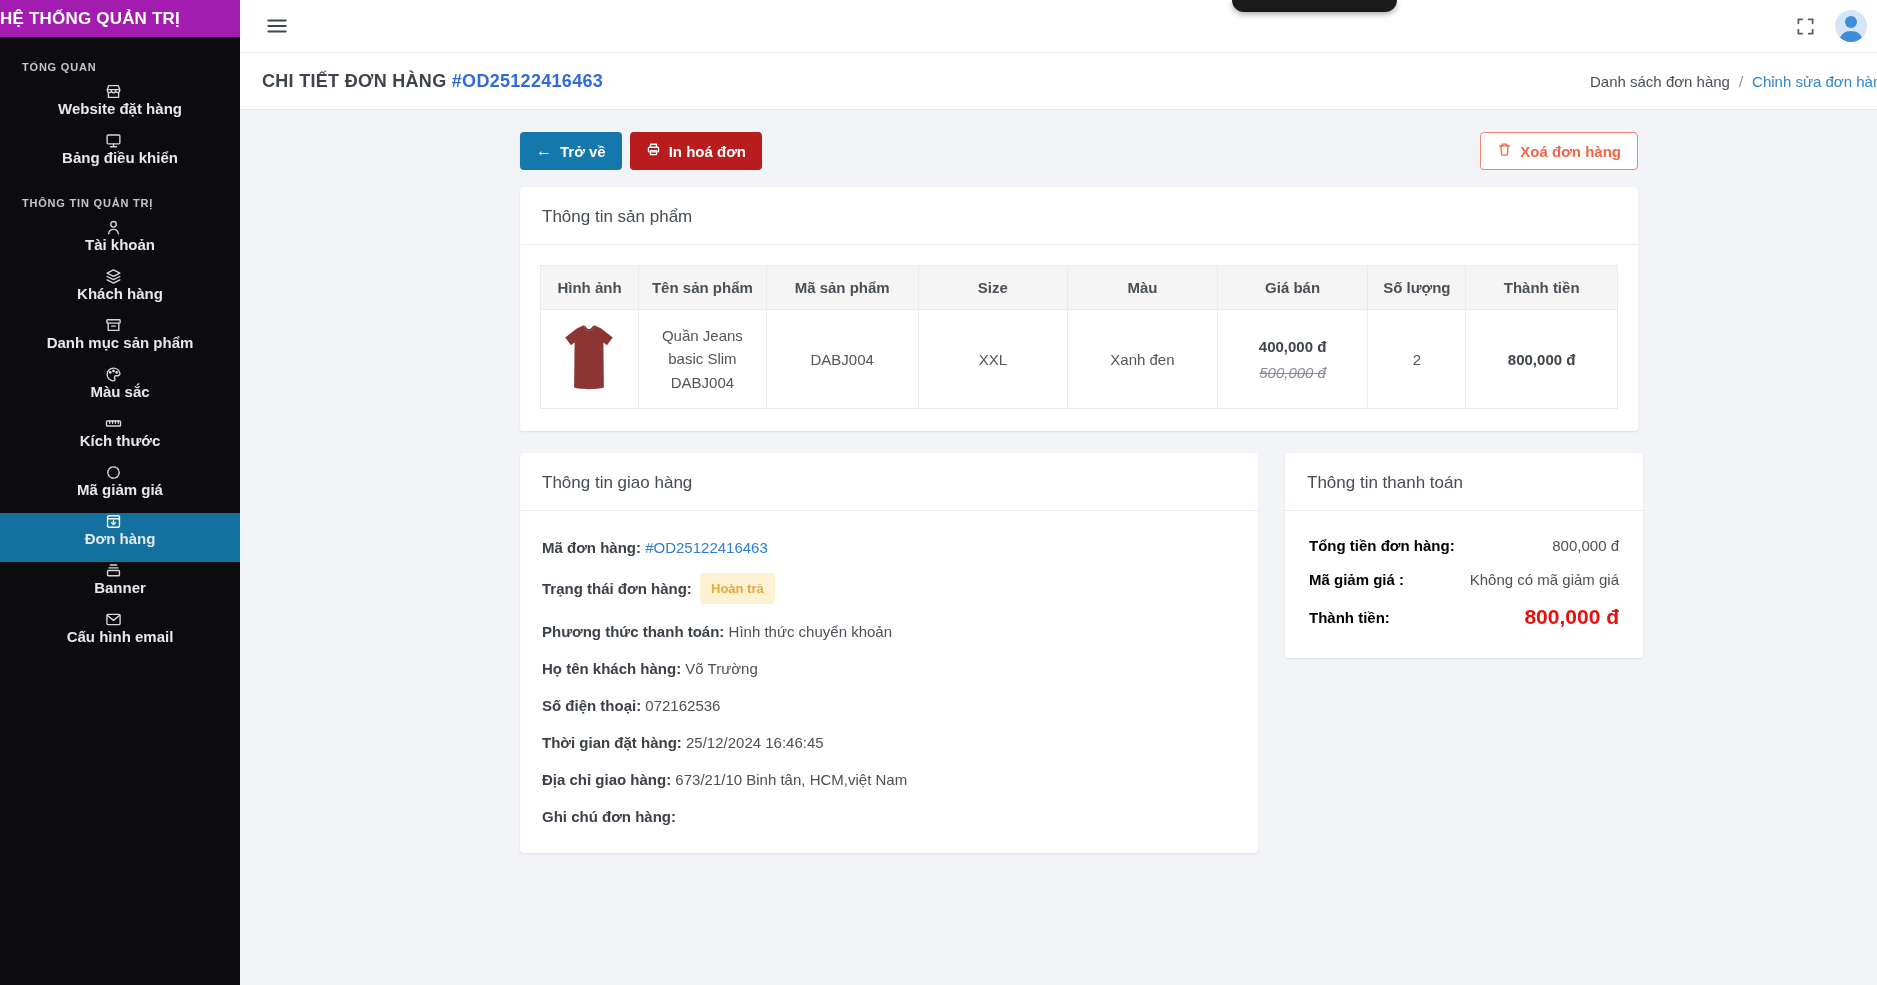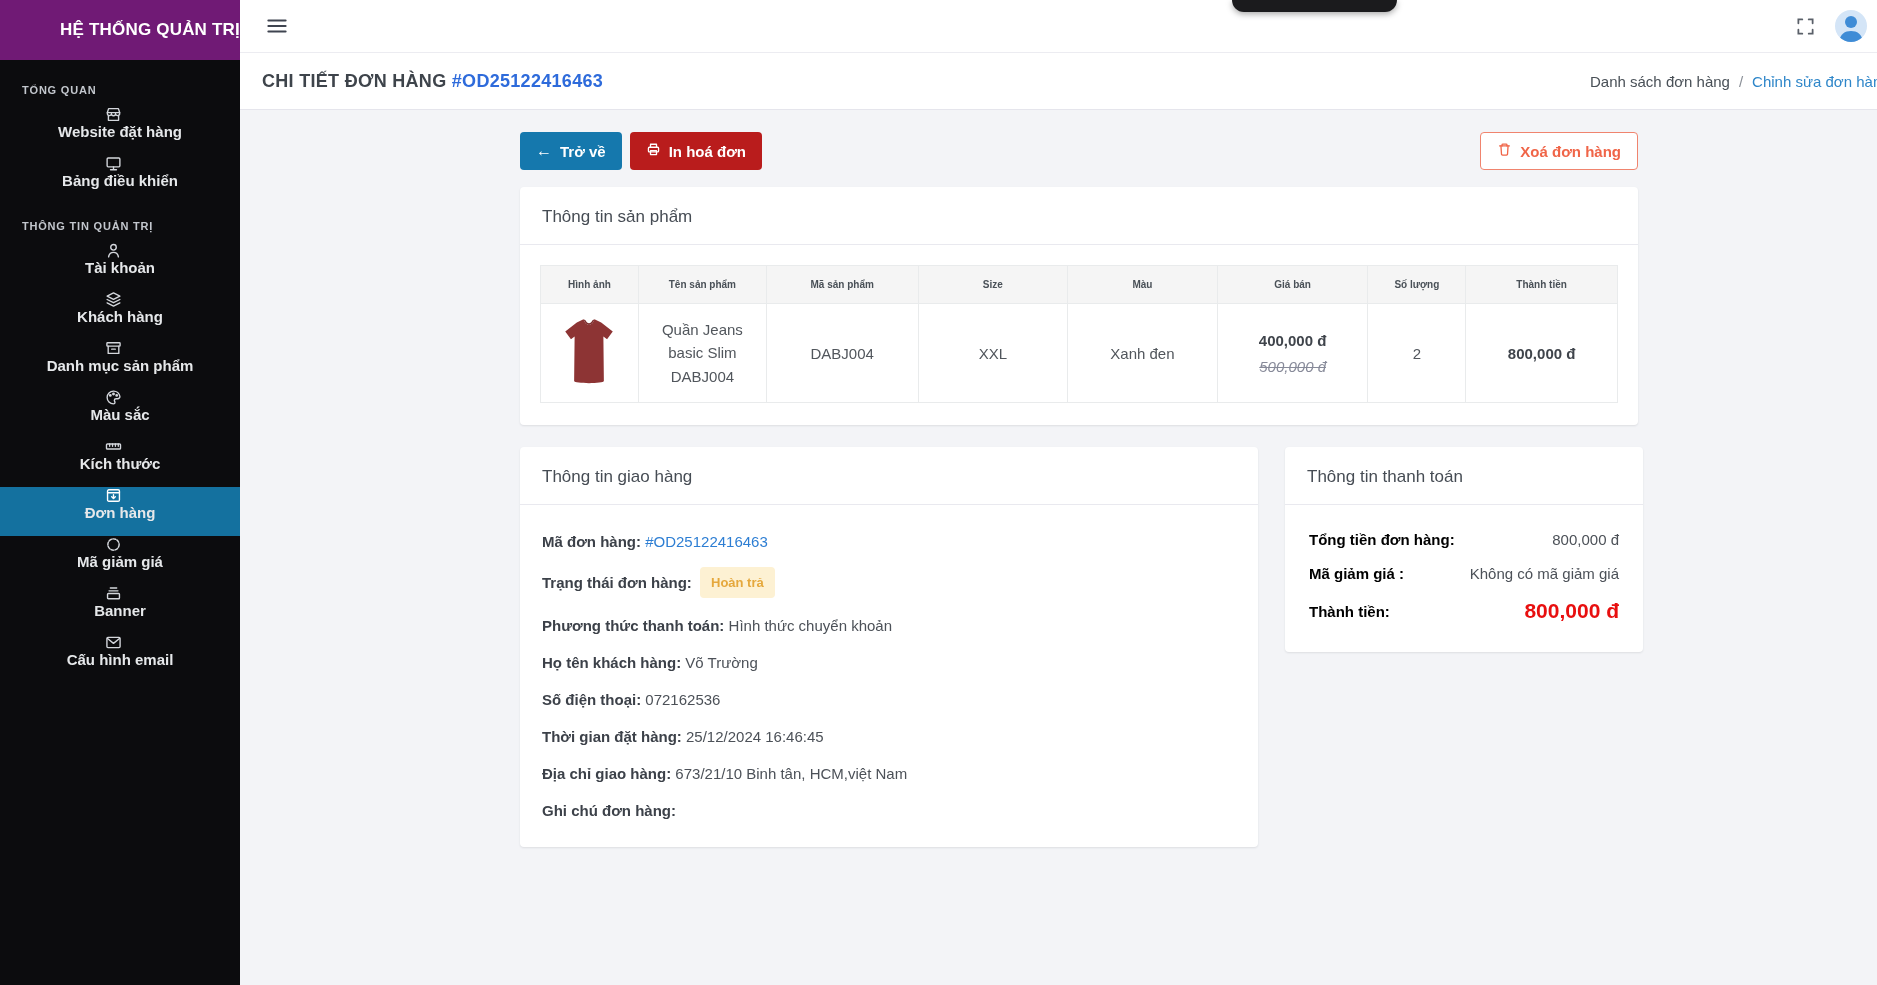--- a/index.html
+++ b/index.html
@@ -4,21 +4,21 @@
 <style>
   * { box-sizing: border-box; margin: 0; padding: 0; }
   html,body { width:1877px; height:985px; overflow:hidden; }
   body {
     font-family: "Liberation Sans","DejaVu Sans",sans-serif;
     background:#f3f4f7; color:#495057; font-size:15px;
     position:relative;
   }
   
   .sidebar { position:absolute; left:0; top:0; bottom:0; width:240px; background:#0c0c0e; z-index:5; }
-  .brand { height:60px; background:#701a75; display:flex; align-items:center; justify-content:flex-end; }
+  .brand { height:37px; background:#a21caf; display:flex; align-items:center; justify-content:flex-start; }
   .brand h2 { color:#ffffff; font-size:17px; font-weight:700; letter-spacing:.2px; }
   .nav-label { padding:24px 22px 10px; font-size:11px; font-weight:700; letter-spacing:.8px; color:#c3c7cd; }
   .nav-label.second { padding-top:16px; }
   .nav-item { height:49px; display:flex; align-items:center; padding:0 22px; cursor:pointer; color:#e6e8ea;flex-direction:column; }
   .nav-item .ico { width:17px; height:17px; margin-right:14px; flex:0 0 17px; display:inline-flex; }
   .nav-item span.lbl { font-size:15px; font-weight:600; }
   .nav-item.active { background:#14719f; }
   .ico svg { width:17px; height:17px; }
 
   
@@ -53,21 +53,21 @@
   .btn-delete { margin-left:auto; background:#ffffff; color:#f06548; border:1px solid #f0846e; }
   .btn .gl { font-size:16px; line-height:1; }
 
   .card { background:#ffffff; border-radius:4px; box-shadow:0 1px 2px rgba(56,65,74,.12); }
   .card-head { padding:20px 22px 17px; border-bottom:1px solid #e9e9ef; }
   .card-head h3 { font-size:17px; font-weight:400; color:#464c54; }
 
   .product-card { margin:17px 0 0 280px; width:1118px; }
   .product-body { padding:20px 20px 22px; }
   table.ptable { width:100%; border-collapse:collapse; border:1px solid #e9ebec; }
-  .ptable th { background:#f5f5f5; border:1px solid #e9ebec; font-size:10px; font-weight:600;
+  .ptable th { background:#f5f5f5; border:1px solid #e9ebec; font-size:15px; font-weight:600;
                color:#495057; padding:13px 6px; text-align:center; }
   .ptable td { border:1px solid #e9ebec; padding:10px 8px; text-align:center; font-size:15px;
                color:#51565c; vertical-align:middle; }
   .ptable col.c-img{width:98px} .ptable col.c-name{width:128px} .ptable col.c-code{width:152px}
   .ptable col.c-size{width:150px} .ptable col.c-color{width:150px} .ptable col.c-price{width:151px}
   .ptable col.c-qty{width:98px} .ptable col.c-total{width:152px}
   td.name-cell { line-height:1.55; }
   .price-now { font-weight:700; color:#3f444b; display:block; }
   .price-old { display:block; margin-top:9px; color:#878a99; font-style:italic; }
   td.total-cell { font-weight:700; color:#3f444b; }
@@ -163,38 +163,38 @@
     </div>
     <div class="nav-item">
       <span class="ico">
           <svg viewBox="0 0 16 16" fill="none" stroke="#d4d7dc" stroke-width="1.3" stroke-linecap="round" stroke-linejoin="round">
             <rect x="1.4" y="5.6" width="13.2" height="4.8" rx=".8"></rect>
             <path d="M4.4 5.6v2.2M7.1 5.6v2.2M9.8 5.6v2.2M12.5 5.6v2.2"></path>
           </svg>
         </span>
       <span class="lbl">Kích thước</span>
     </div>
+    <div class="nav-item">
+      <span class="ico">
+          <svg viewBox="0 0 16 16" fill="none" stroke="#d4d7dc" stroke-width="1.4" stroke-linecap="round">
+            <circle cx="8" cy="8" r="5.3" stroke-dasharray="2.6 1.35"></circle>
+          </svg>
+        </span>
+      <span class="lbl">Mã giảm giá</span>
+    </div>
     <div class="nav-item active">
       <span class="ico">
           <svg viewBox="0 0 16 16" fill="none" stroke="#ffffff" stroke-width="1.3" stroke-linecap="round" stroke-linejoin="round">
             <rect x="2.4" y="2.6" width="11.2" height="10.8" rx="1.2"></rect>
             <path d="M2.4 5.4h11.2"></path>
             <path d="M8 7.2v3.4"></path>
             <path d="m6.3 9.1 1.7 1.7 1.7-1.7"></path>
           </svg>
         </span>
       <span class="lbl">Đơn hàng</span>
-    </div>
-    <div class="nav-item">
-      <span class="ico">
-          <svg viewBox="0 0 16 16" fill="none" stroke="#d4d7dc" stroke-width="1.4" stroke-linecap="round">
-            <circle cx="8" cy="8" r="5.3" stroke-dasharray="2.6 1.35"></circle>
-          </svg>
-        </span>
-      <span class="lbl">Mã giảm giá</span>
     </div>
     <div class="nav-item">
       <span class="ico">
           <svg viewBox="0 0 16 16" fill="none" stroke="#d4d7dc" stroke-width="1.3" stroke-linecap="round" stroke-linejoin="round">
             <path d="M5 2.8h6"></path>
             <path d="M3.8 5.5h8.4"></path>
             <rect x="2.4" y="8" width="11.2" height="5" rx=".8"></rect>
           </svg>
         </span>
       <span class="lbl">Banner</span>

